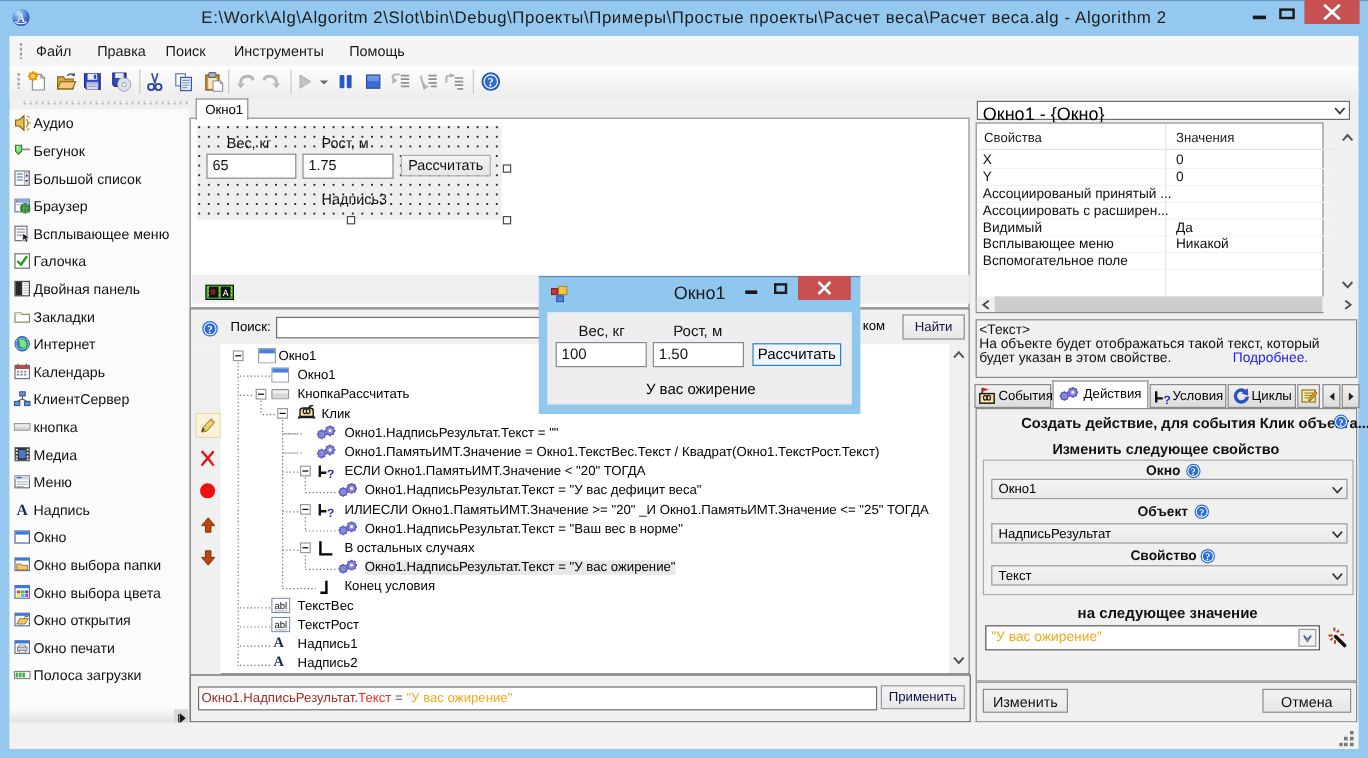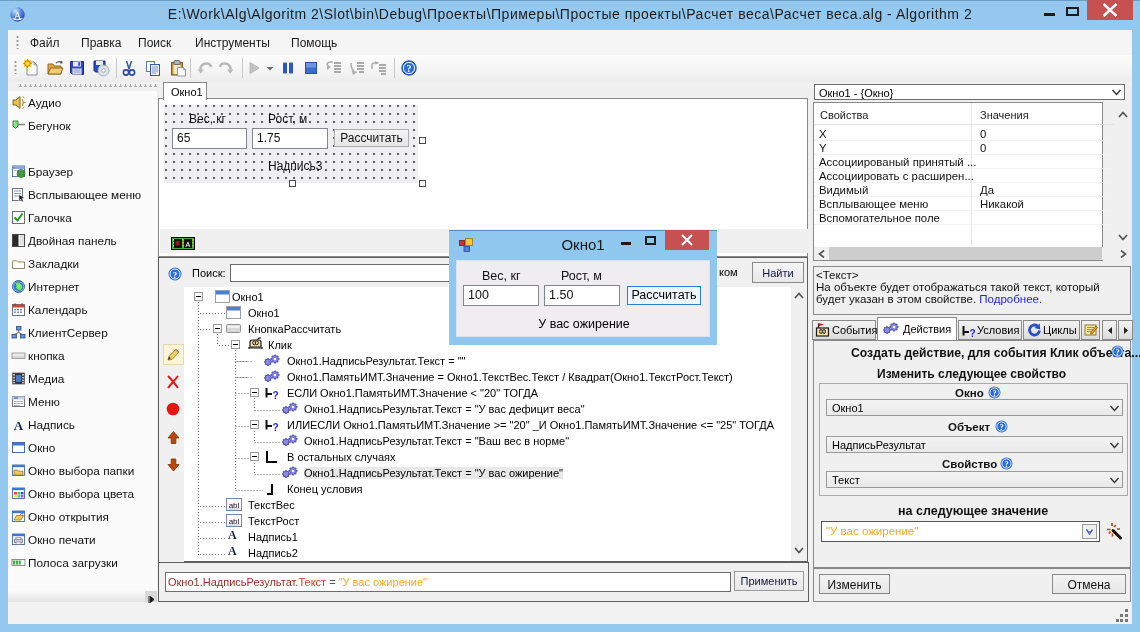--- a/index.html
+++ b/index.html
@@ -33,21 +33,21 @@
   .flbl { position:absolute; font-size:12px; color:#111; white-space:nowrap; }
   
   .trow { position:absolute; height:16px; font-size:11px; color:#000; white-space:nowrap; }
   .tico { position:absolute; top:1px; }
   .pm { position:absolute; width:9px; height:9px; background:#fff; border:1px solid #9a9a9a; top:3px; }
   .pm:before { content:""; position:absolute; left:1px; top:3px; width:5px; height:1px; background:#000; }
   .ttxt { position:absolute; top:2px; }
   .scrl { background:#f0f0f0; }
   
   .rpanel { border:1px solid #898989; background:#fff; }
-  .combo { background:#fff; border:1px solid #6e6e6e; font-size:11px; }
+  .combo { background:#fff; border:1px solid #6e6e6e; font-size:15px; }
   .combo .ctext { position:absolute; left:4px; top:2px; white-space:nowrap; }
   .chev { position:absolute; right:3px; top:4px; }
   .tab { position:absolute; border:1px solid #8a8a8a; background:linear-gradient(#f2f2f2,#dcdcdc); font-size:11px; white-space:nowrap; }
   .btnw { position:absolute; background:linear-gradient(#f3f3f3,#e7e7e7); border:1px solid #8a8a8a; font-size:12px; color:#111; text-align:center; }
   .gcombo { position:absolute; background:linear-gradient(#f4f4f4,#e9e9e9); border:1px solid #9a9a9a; font-size:11px; }
   .blbl { position:absolute; font-weight:bold; font-size:12px; color:#111; white-space:nowrap; }
   .pgrow { left:0; width:300px; height:14px; font-size:11.4px; color:#111; border-bottom:1px solid #f2f2f2; }
   .pgrow .pk { position:absolute; left:5px; top:1px; white-space:nowrap; }
   .pgrow .pv { position:absolute; left:166px; top:1px; white-space:nowrap; }
 </style>
@@ -270,20 +270,29 @@
           <span class="cl">Аудио</span>
         </div>
       <div class="citem" style="top:23px;">
           <svg class="ci" width="15" height="15">
         <path d="M2 3 L7 3 L7 8 L4.5 10.5 L2 8 Z" fill="#7ae87a" stroke="#2a7a2a" stroke-width="0.9"></path>
         <path d="M2.8 3.8 L4 3.8 L4 8 L4.5 8.8" fill="#fff" opacity="0.7"></path>
         <path d="M7 6.5 L14 6.5" stroke="#888" stroke-width="1.6"></path>
       </svg>
           <span class="cl">Бегунок</span>
         </div>
+      <div class="citem" style="top:46px;">
+          <svg class="ci" width="15" height="15">
+        <rect x="1.5" y="1.5" width="12" height="12" fill="#fff" stroke="#7a7a8a" stroke-width="1"></rect>
+        <path d="M3 4 H8 M3 6.5 H8 M3 9 H8" stroke="#4060a0" stroke-width="1"></path>
+        <rect x="9.5" y="2.5" width="3.5" height="10" fill="#e8e8f0" stroke="#9a9aa8" stroke-width="0.6"></rect>
+        <path d="M11.2 4 L12.6 6 L9.9 6 Z M11.2 11 L9.9 9 L12.6 9 Z" fill="#444"></path>
+      </svg>
+          <span class="cl">Большой список</span>
+        </div>
       <div class="citem" style="top:69px;">
           <svg class="ci" width="15" height="15">
         <rect x="1.5" y="2" width="12" height="10.5" fill="#fff" stroke="#5a7ab0" stroke-width="1"></rect>
         <rect x="1.5" y="2" width="12" height="3" fill="#88aade"></rect>
         <circle cx="2.8" cy="3.5" r="0.8" fill="#e86848"></circle>
         <rect x="2.5" y="6" width="7" height="1.2" fill="#c0c8d8"></rect>
         <circle cx="10" cy="9.5" r="4" fill="#58b058" stroke="#2a6a2a" stroke-width="0.7"></circle>
         <path d="M6.5 8.5 Q10 7 13.5 8.5 M6.5 10.5 Q10 12 13.5 10.5 M10 5.5 V13.5 M7 6.5 Q8 9.5 7 12.3 M13 6.5 Q12 9.5 13 12.3" stroke="#2a6a2a" stroke-width="0.55" fill="none"></path>
       </svg>
           <span class="cl">Браузер</span>
@@ -729,21 +738,21 @@
         <svg class="abs" style="left:305px;top:3px;" width="8" height="8">
             <path d="M2 0.5 L6.5 4 L2 7.5" fill="none" stroke="#505050" stroke-width="1.6"></path>
           </svg>
         <div class="abs" style="left:15px;top:0px;width:273px;height:13px;background:#cdcdcd;"></div>
       </div>
     </div>
 
     <div class="abs" style="left:805px;top:236px;width:318px;height:49px;background:#f0f0f0;border:1px solid #898989;font-size:11.5px;color:#111;">
       <div class="abs" style="left:2px;top:2px;">&lt;Текст&gt;</div>
       <div class="abs" style="left:2px;top:14px;white-space:nowrap;">На объекте будет отображаться такой текст, который</div>
-      <div class="abs" style="left:2px;top:26px;white-space:nowrap;">будет указан в этом свойстве. <span style="color:#2222e8;">Подробнее.</span></div>
+      <div class="abs" style="left:2px;top:26px;white-space:nowrap;">будет указан в этом свойстве. <span style="color:#2222e8;margin-left:48px;">Подробнее.</span></div>
     </div>
 
     <div class="abs" style="left:804px;top:287px;width:322px;height:23px;">
       <div class="tab" style="left:0px;top:3px;width:64px;height:20px;">
         <svg class="abs" style="left:2px;top:1px;" width="16" height="16">
             <rect x="1.5" y="6" width="12" height="8" fill="#f8dfa8" stroke="#1a1a1a" stroke-width="1.2"></rect>
             <path d="M3.5 6 V1.5" stroke="#1a1a1a" stroke-width="1.2"></path>
             <path d="M3.5 1 L9 2.5 L3.5 4.5 Z" fill="#e02020"></path>
             <ellipse cx="6" cy="9.5" rx="1.4" ry="2" fill="none" stroke="#1a1a1a"></ellipse>
             <ellipse cx="9" cy="9.5" rx="1.4" ry="2" fill="none" stroke="#1a1a1a"></ellipse>

